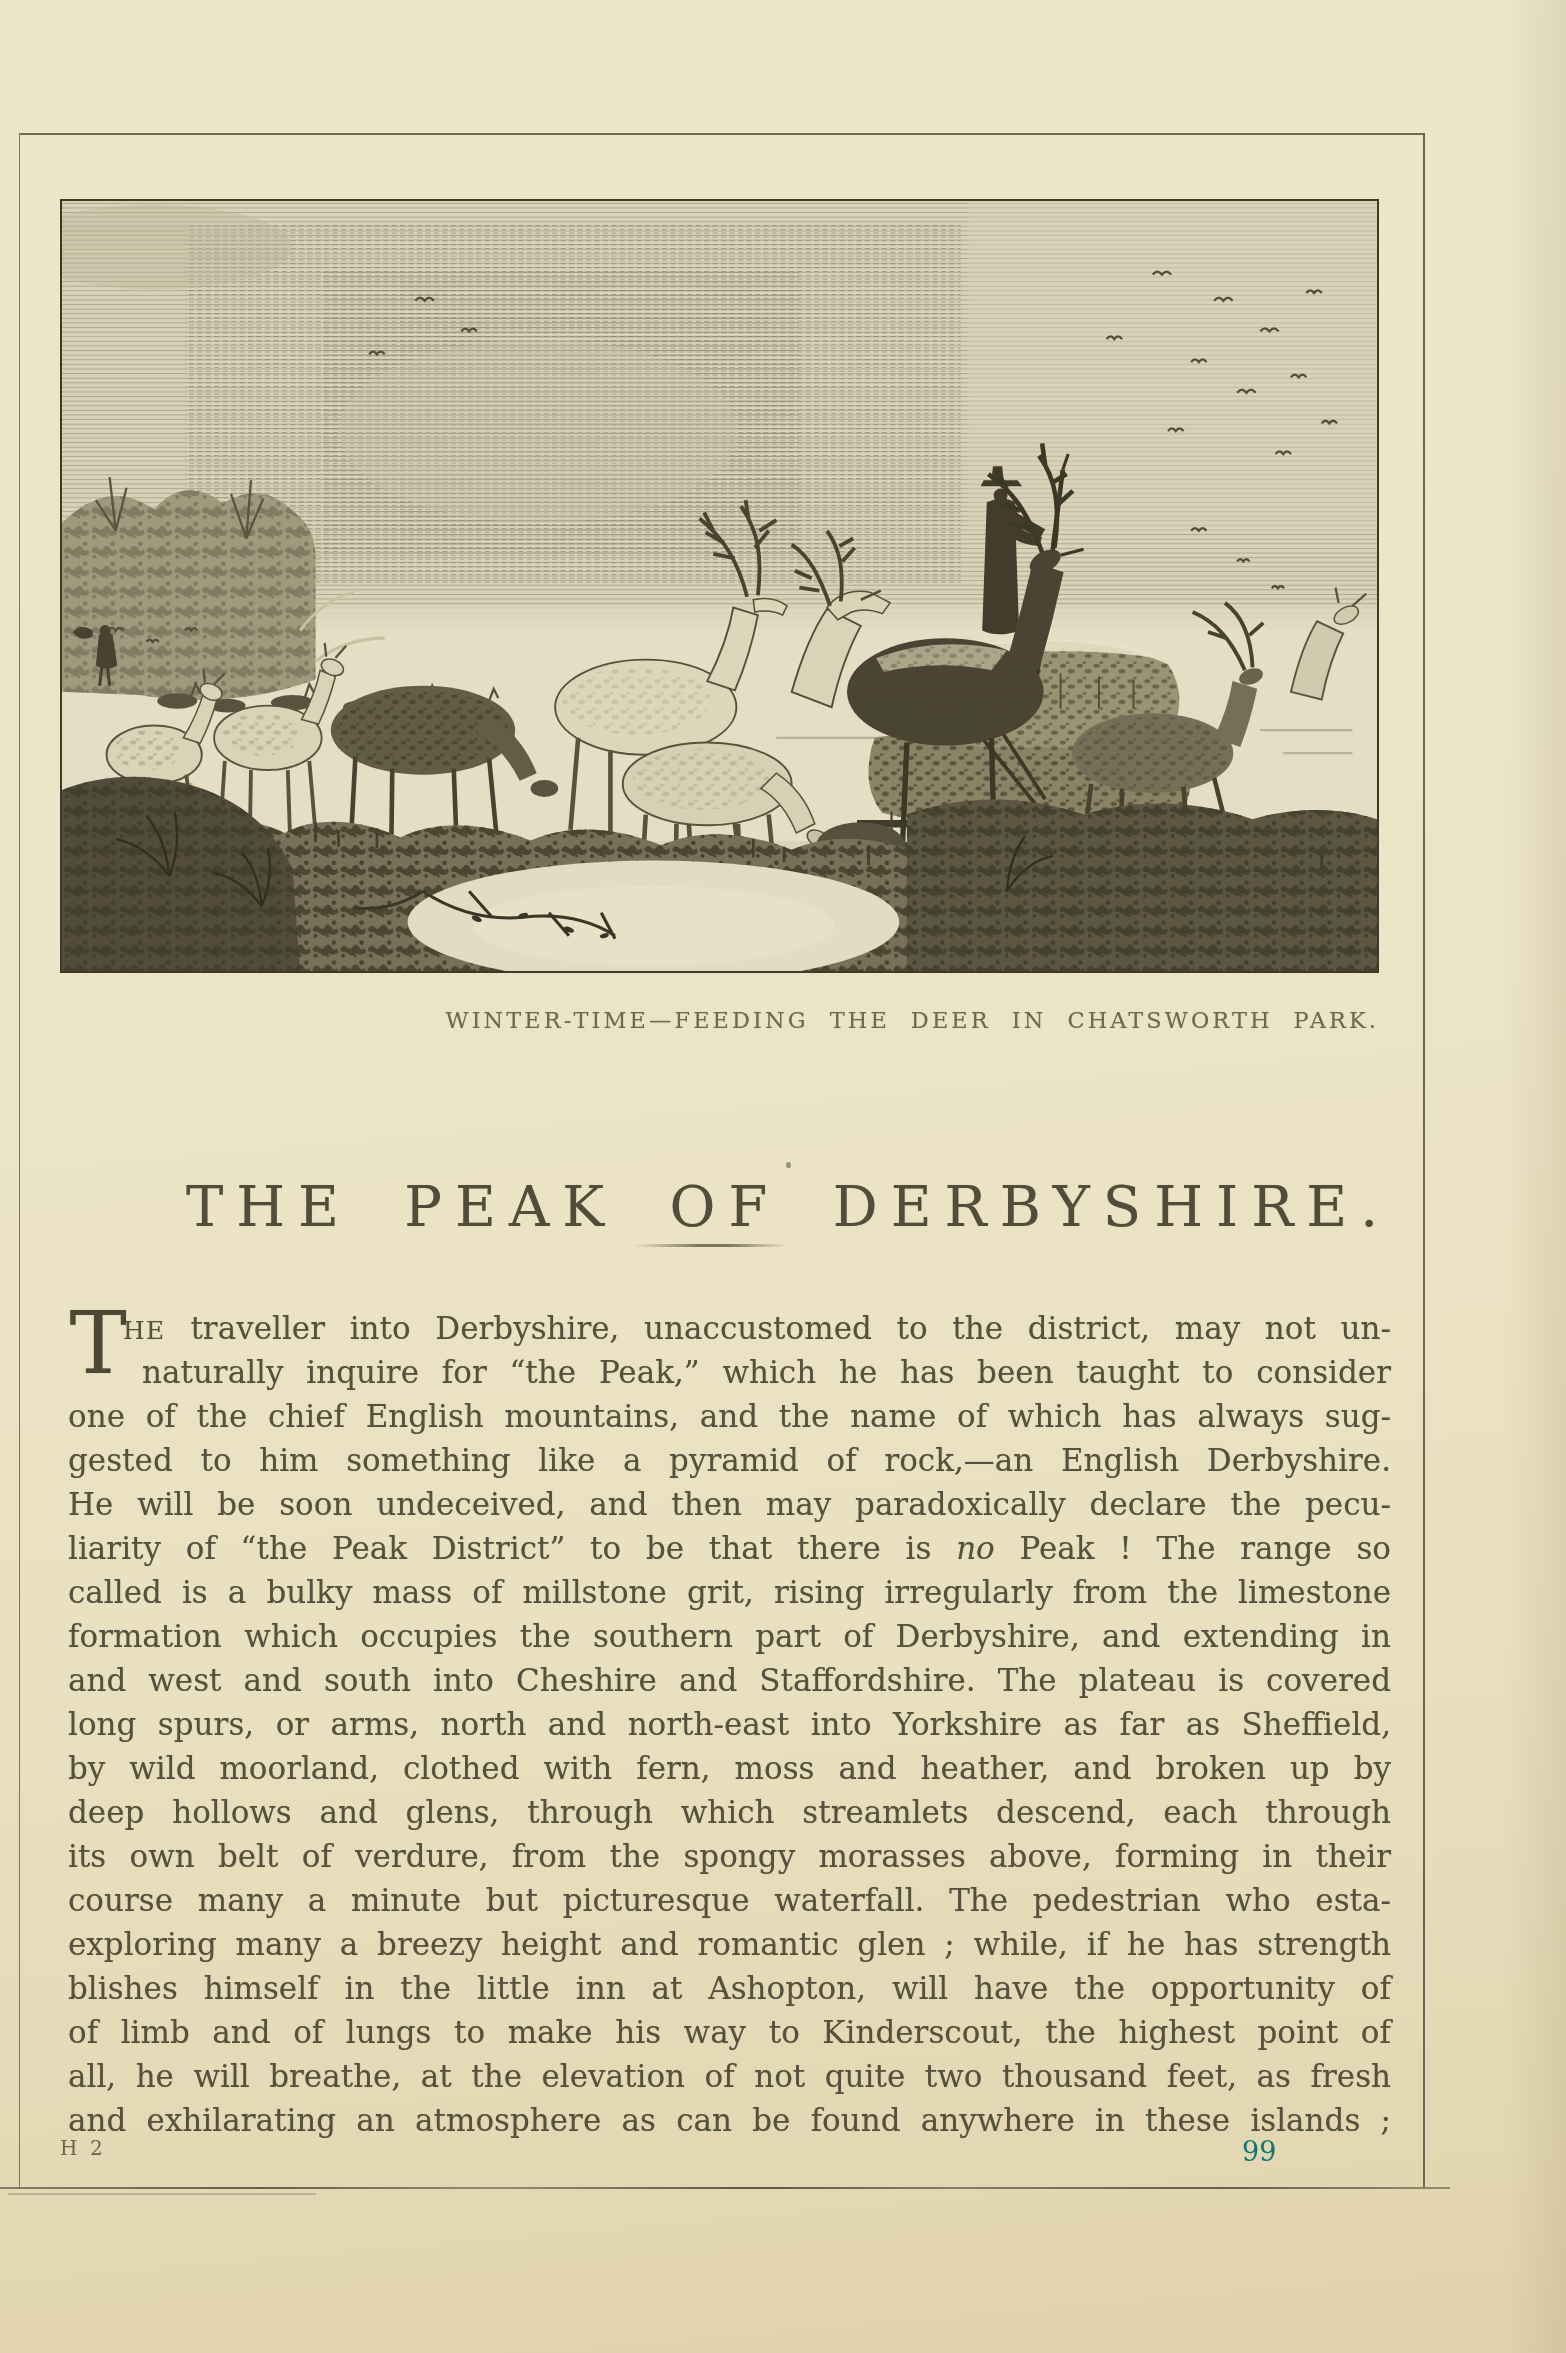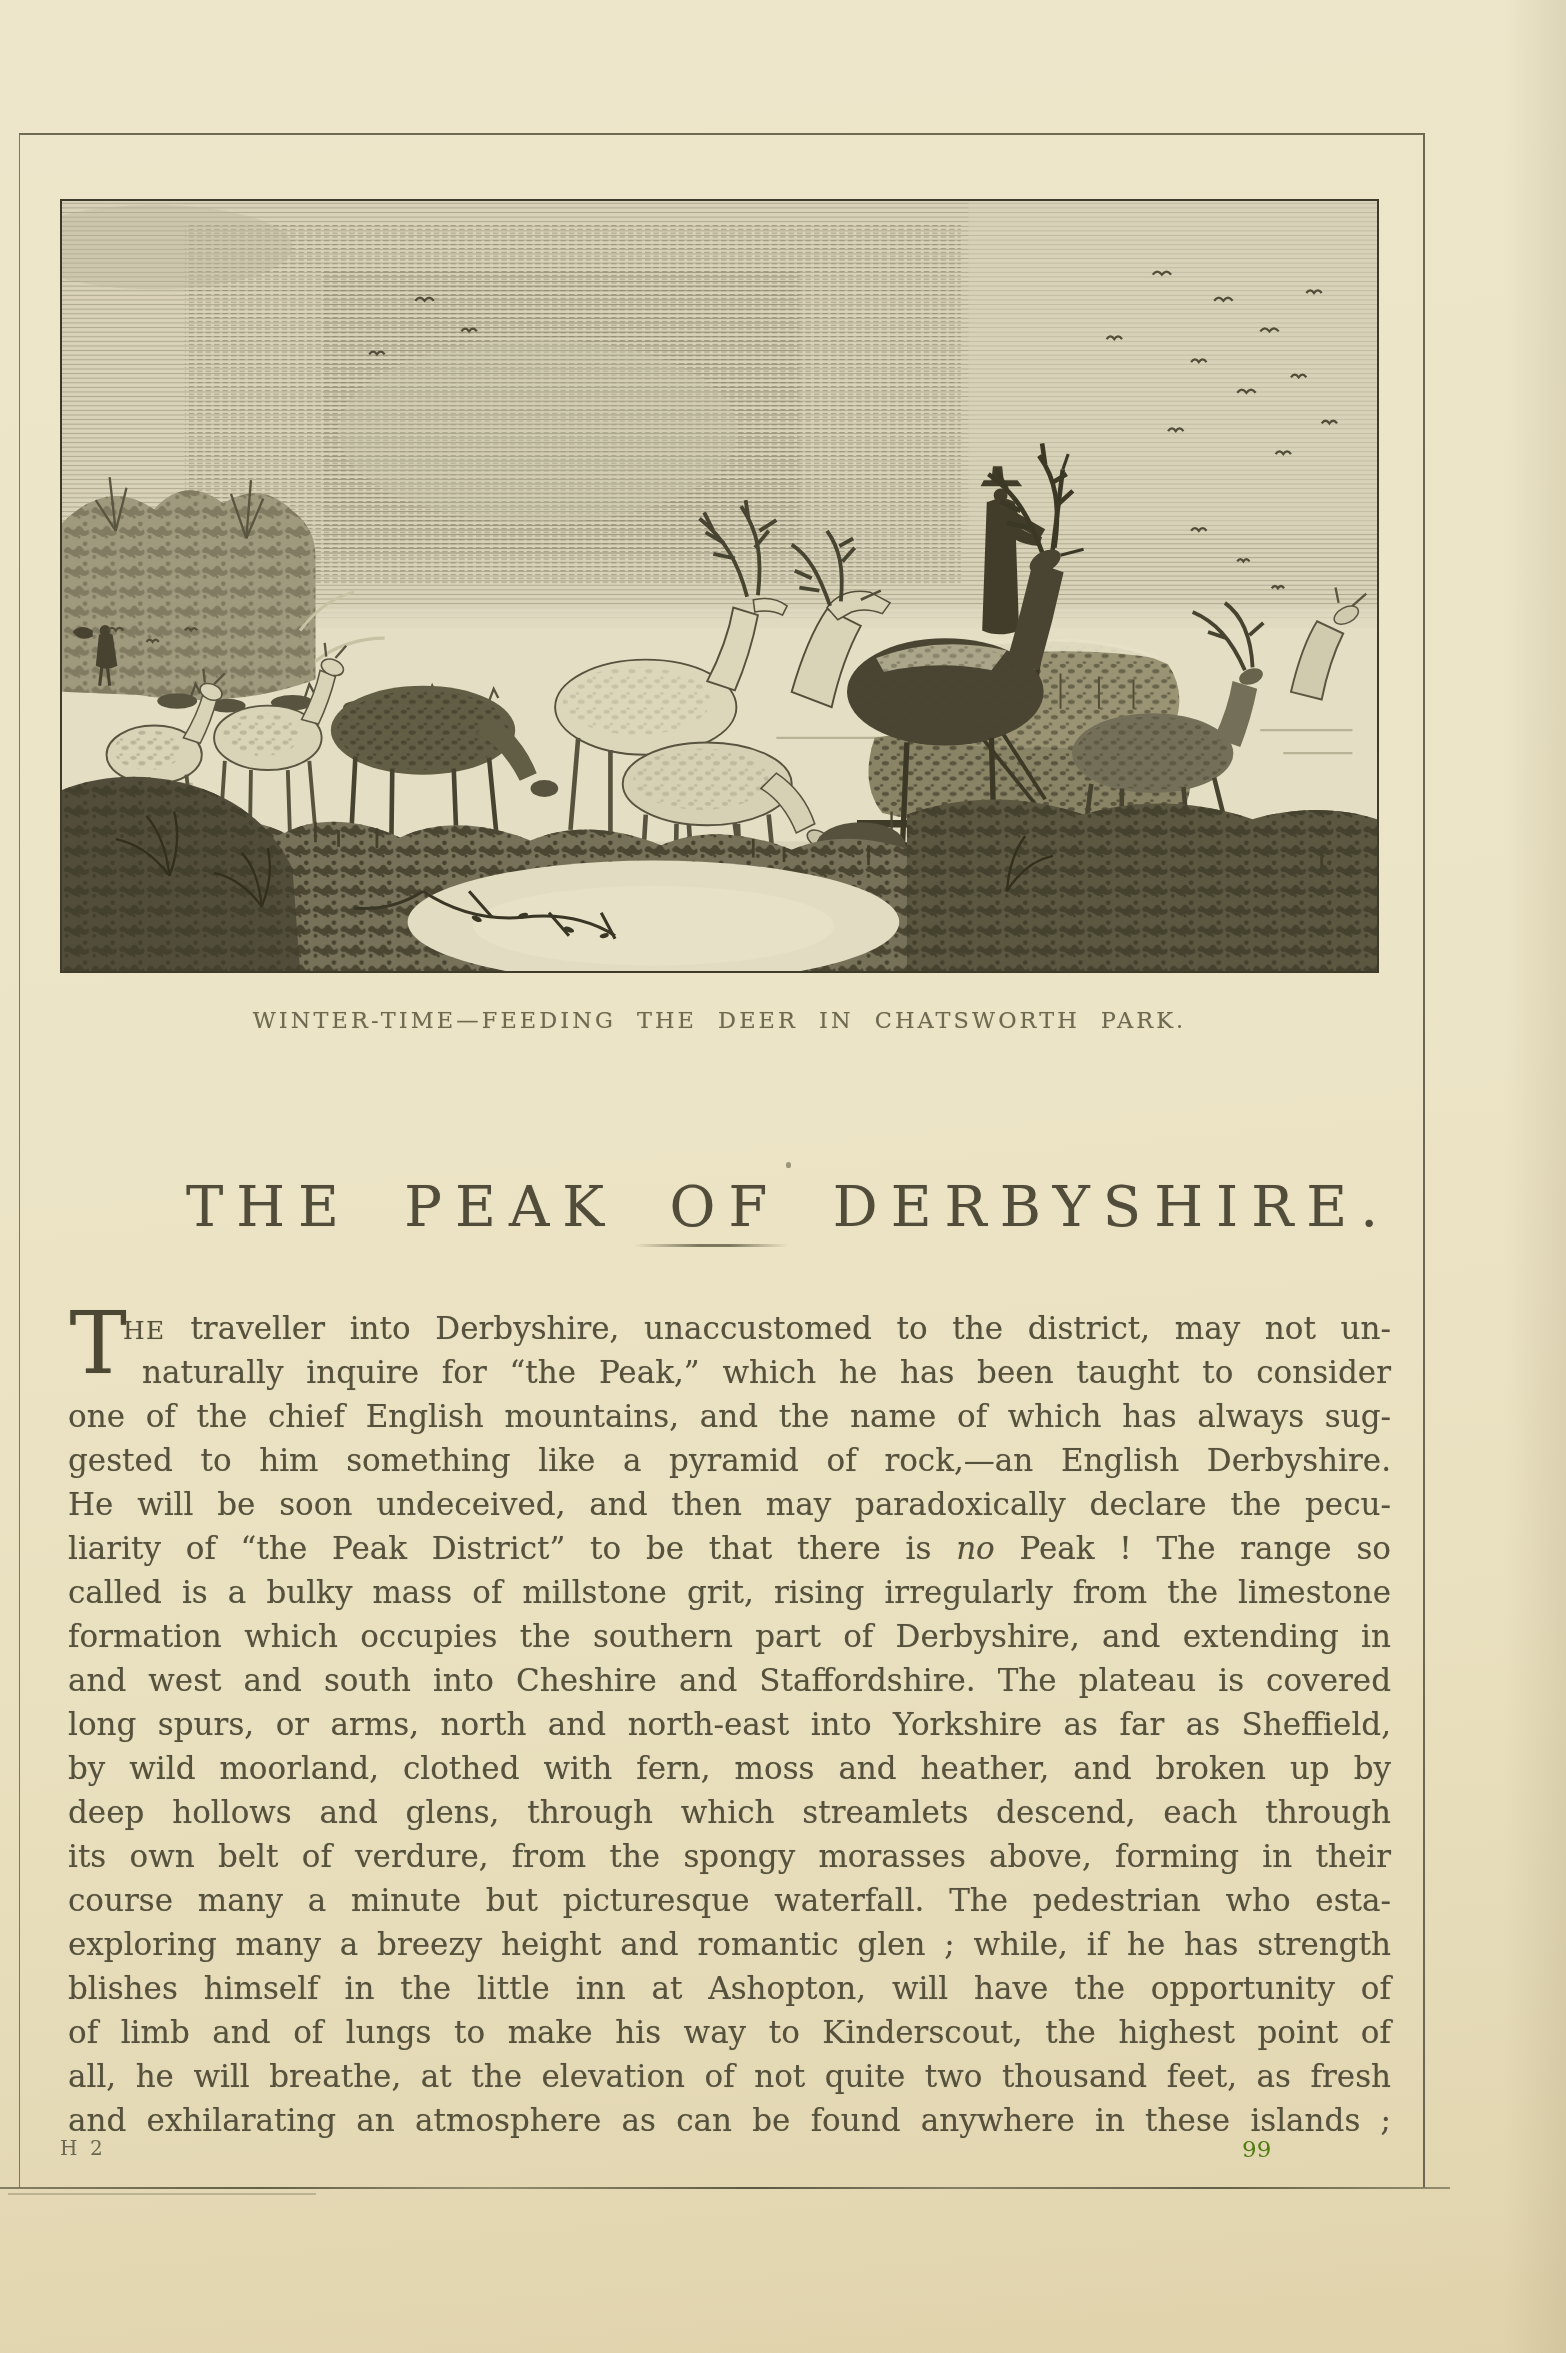--- a/index.html
+++ b/index.html
@@ -26,21 +26,21 @@
   .bottom-rule-2{
     position:absolute;left:7.7px;top:2193px;width:308px;height:1.5px;
     background:#8a8568;opacity:.45;
   }
   .engraving{
     position:absolute;left:60px;top:199px;width:1319px;height:774px;
     border:2.3px solid #3d3a29;box-sizing:border-box;background:#d9d4ba;
   }
   .engraving svg{display:block;width:100%;height:100%;}
   .caption{
-    position:absolute;left:60px;top:1007px;width:1319px;text-align:center;
+    position:absolute;left:60px;top:1007px;width:1319px;text-align:right;
     font-size:22.4px;letter-spacing:3.1px;word-spacing:10.8px;color:#6e6a52;
     text-shadow:0 0 0.8px rgba(100,95,70,.35);
   }
   .title{
     position:absolute;left:68px;top:1174px;width:1323px;text-align:right;
     font-size:56px;letter-spacing:13px;word-spacing:21.6px;color:#514d3a;
     text-shadow:0 0 0.8px rgba(80,75,55,.4);
   }
   .title-rule{
     position:absolute;left:634px;top:1244px;width:154px;height:3.1px;
@@ -61,21 +61,21 @@
   .bodyline .sc{font-size:.8em;letter-spacing:1.5px;}
   .dropcap{
     position:absolute;left:1.5px;top:-6.2px;font-size:86px;line-height:1;color:#4c4834;
     text-shadow:0 0 0.8px rgba(70,65,45,.5);
   }
   .sig{
     position:absolute;left:60px;top:2136px;width:1319px;text-align:left;
     font-size:20px;letter-spacing:3.1px;color:#6b6750;
   }
   .pageno{
-    position:absolute;left:1242px;top:2136px;font-size:23px;color:#4d7c0f;
+    position:absolute;left:1242px;top:2136px;font-size:27px;color:#0f766e;
   }
   .speck{
     position:absolute;left:786px;top:1162px;width:5.4px;height:6.2px;border-radius:50%;
     background:rgba(90,85,60,.55);
   }
 </style>
 </head>
 <body>
 
 <div class="page-frame"></div>

